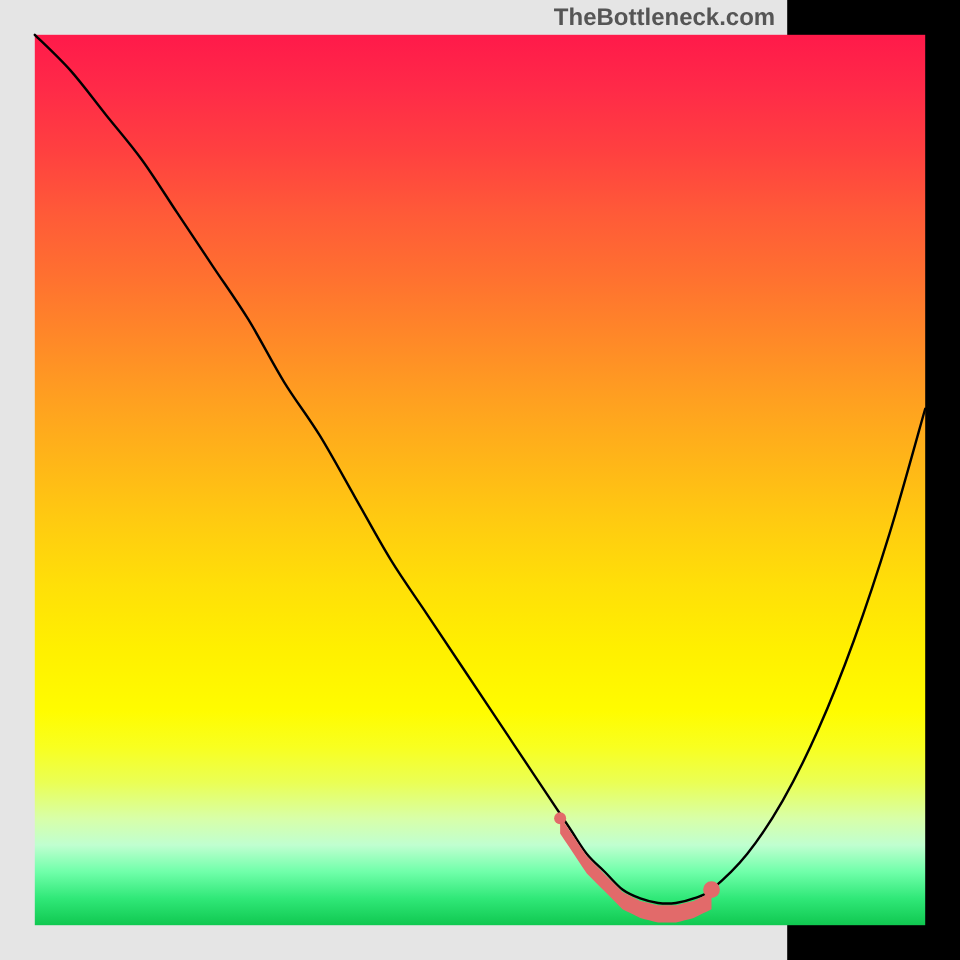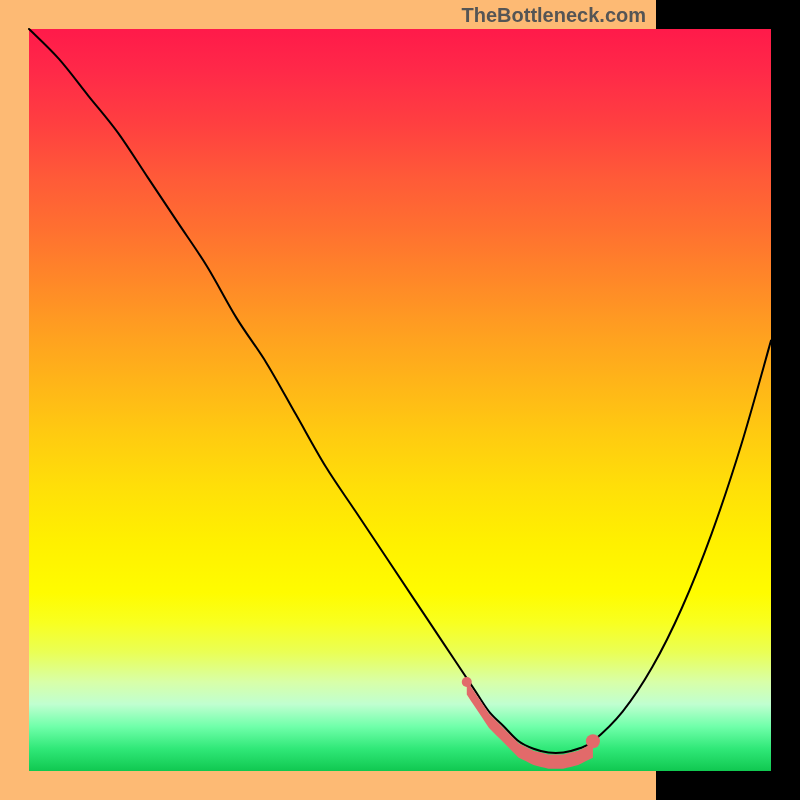--- a/index.html
+++ b/index.html
@@ -1,17 +1,17 @@
 <!DOCTYPE html>
 <html><head>
 <meta charset="utf-8">
 <style>
   * { margin: 0; padding: 0; box-sizing: border-box; }
   html, body { width: 800px; height: 800px; overflow: hidden; background: #000; font-family: Arial, sans-serif; }
-  .container { position: relative; width: 656px; height: 800px; background: #fdba74; }
+  .container { position: relative; width: 656px; height: 800px; background: #e5e5e5; }
   .watermark {
     position: absolute;
     top: 4px;
     right: 10px;
     color: #555;
     font-size: 20px;
     font-weight: bold;
     z-index: 10;
   }
   .plot-area {

